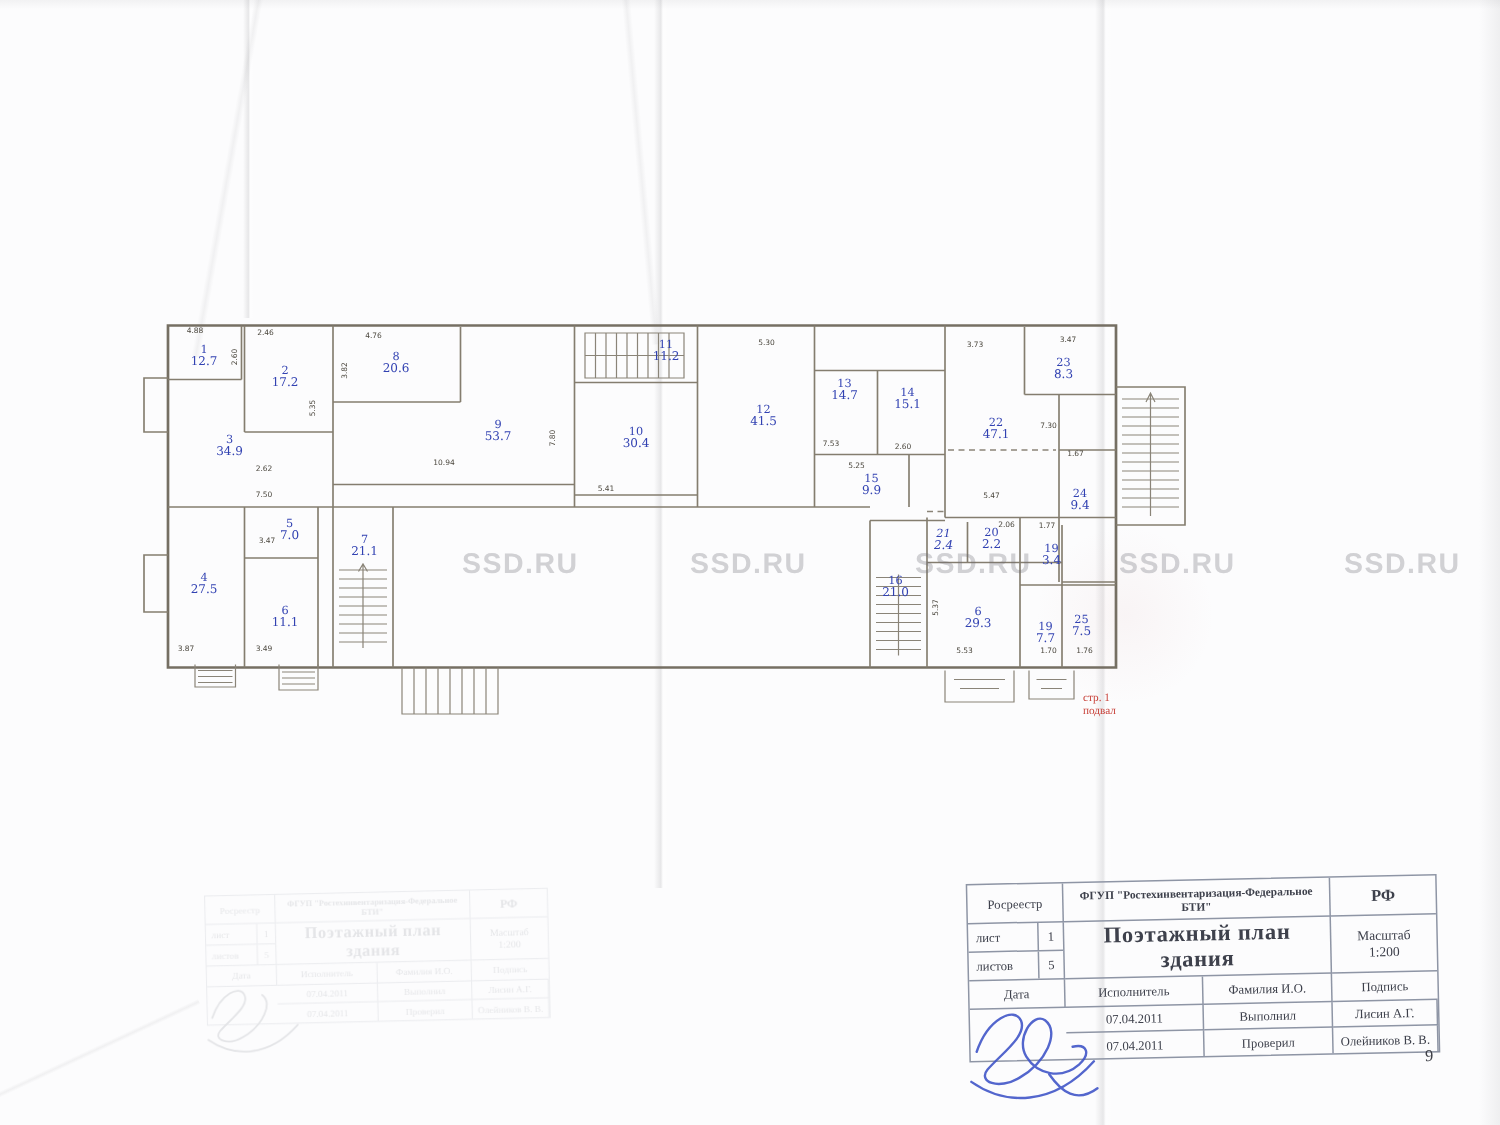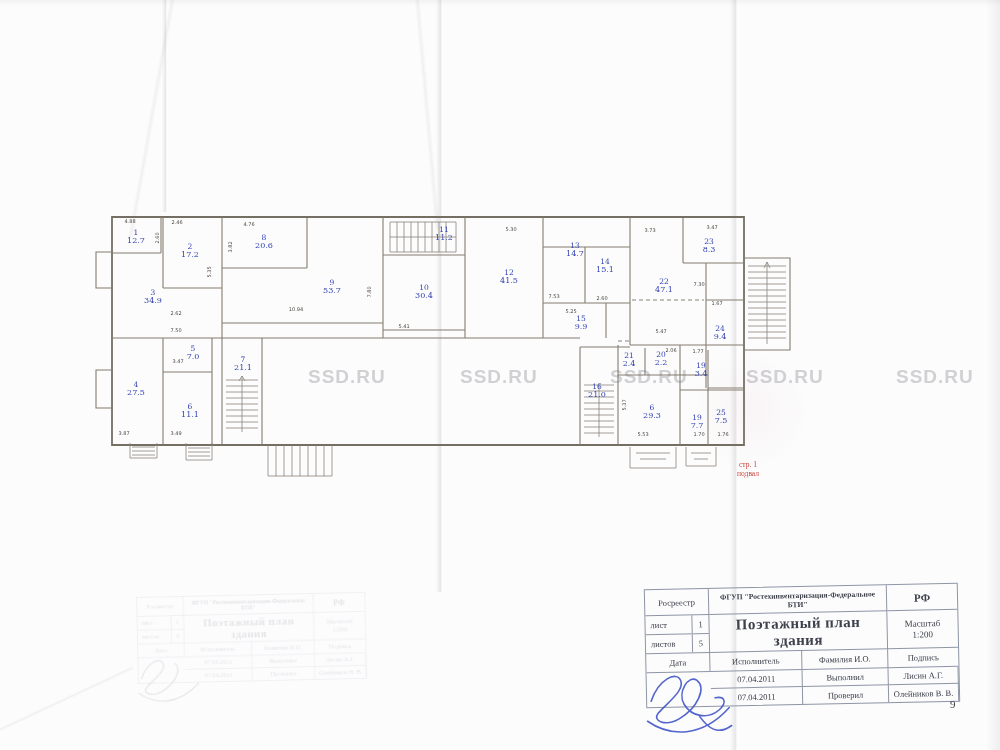--- a/index.html
+++ b/index.html
@@ -21,21 +21,21 @@
   .room-label .rn{display:block;font-size:7.5px;}
   .room-label .ra{display:block;font-size:8px;}
   
   .dim{position:absolute;transform:translate(-50%,-50%);font-family:"DejaVu Sans", sans-serif;
         font-size:5px;color:#4c483f;white-space:nowrap;}
   .dim.v{transform:translate(-50%,-50%) rotate(-90deg);}
   
   .wm{position:absolute;font-family:"Liberation Sans", sans-serif;font-weight:bold;font-size:19px;
         letter-spacing:1px;color:rgba(110,110,120,.30);white-space:nowrap;text-align:right;}
   
-  .rednote{position:absolute;left:722px;top:461px;width:52px;text-align:center;color:#c8423a;
+  .rednote{position:absolute;left:722px;top:461px;width:52px;color:#c8423a;
         font-size:7.5px;line-height:1.15;font-family:"Liberation Serif", serif;}
   .rednote span{display:block;}
   
   .tb{position:absolute;left:645px;top:586px;width:312px;height:117px;
       display:grid;grid-template-columns:64px 92px 86px 1fr;grid-template-rows:26px 38px 19px 17px 17px;
       border:1px solid #8e95a5;color:#3e414c;transform:rotate(-1.2deg);background:transparent;}
   .tb .c{border-right:1px solid #8e95a5;border-bottom:1px solid #8e95a5;display:flex;
       align-items:center;justify-content:center;text-align:center;font-size:8.5px;overflow:visible;}
   .tb .c.lastcol{border-right:none;}
   .tb .c.lastrow{border-bottom:none;}
@@ -167,21 +167,21 @@
         <span class="ra">30.4</span>
       </div>
       <div class="room-label" style="left: 444px; top: 234px;">
         <span class="rn">11</span>
         <span class="ra">11.2</span>
       </div>
       <div class="room-label" style="left: 509px; top: 277px;">
         <span class="rn">12</span>
         <span class="ra">41.5</span>
       </div>
-      <div class="room-label" style="left: 563px; top: 250px; margin-left: 12px;">
+      <div class="room-label" style="left: 563px; top: 260px;">
         <span class="rn">13</span>
         <span class="ra">14.7</span>
       </div>
       <div class="room-label" style="left: 605px; top: 266px;">
         <span class="rn">14</span>
         <span class="ra">15.1</span>
       </div>
       <div class="room-label" style="left: 581px; top: 323px;">
         <span class="rn">15</span>
         <span class="ra">9.9</span>
@@ -199,21 +199,21 @@
         <span class="ra">7.7</span>
       </div>
       <div class="room-label" style="left: 701px; top: 370px;">
         <span class="rn">19</span>
         <span class="ra">3.4</span>
       </div>
       <div class="room-label" style="left: 661px; top: 359px;">
         <span class="rn">20</span>
         <span class="ra">2.2</span>
       </div>
-      <div class="room-label" style="left: 629px; top: 360px;">
+      <div class="room-label" style="left: 629px; top: 360px; font-style: italic;">
         <span class="rn">21</span>
         <span class="ra">2.4</span>
       </div>
       <div class="room-label" style="left: 664px; top: 286px;">
         <span class="rn">22</span>
         <span class="ra">47.1</span>
       </div>
       <div class="room-label" style="left: 709px; top: 246px;">
         <span class="rn">23</span>
         <span class="ra">8.3</span>

